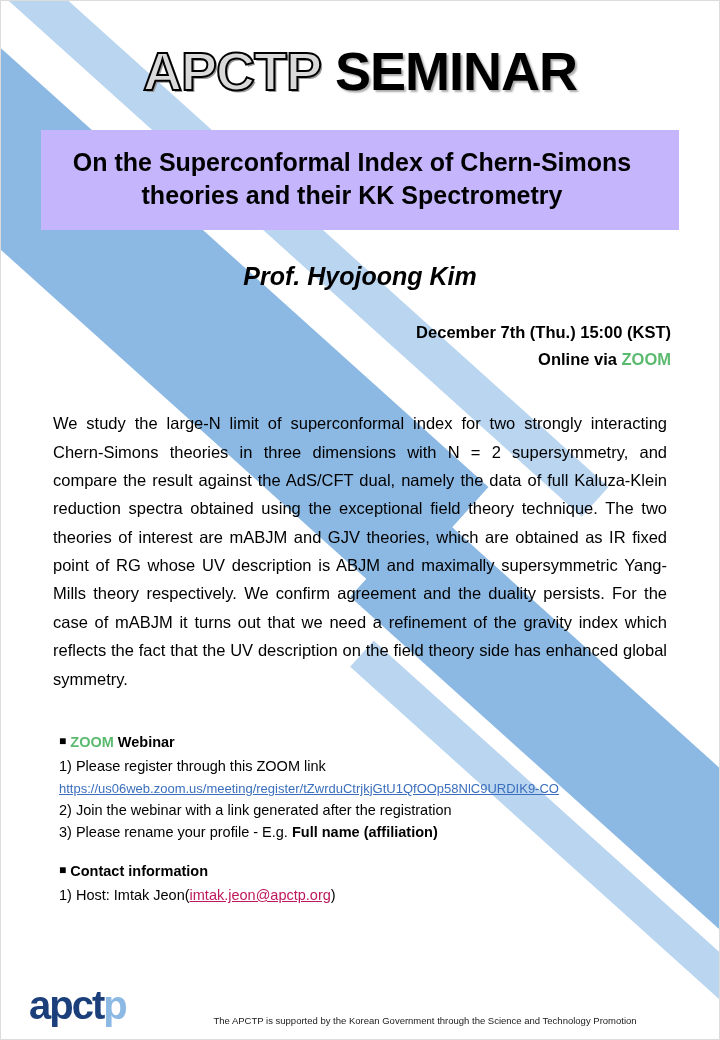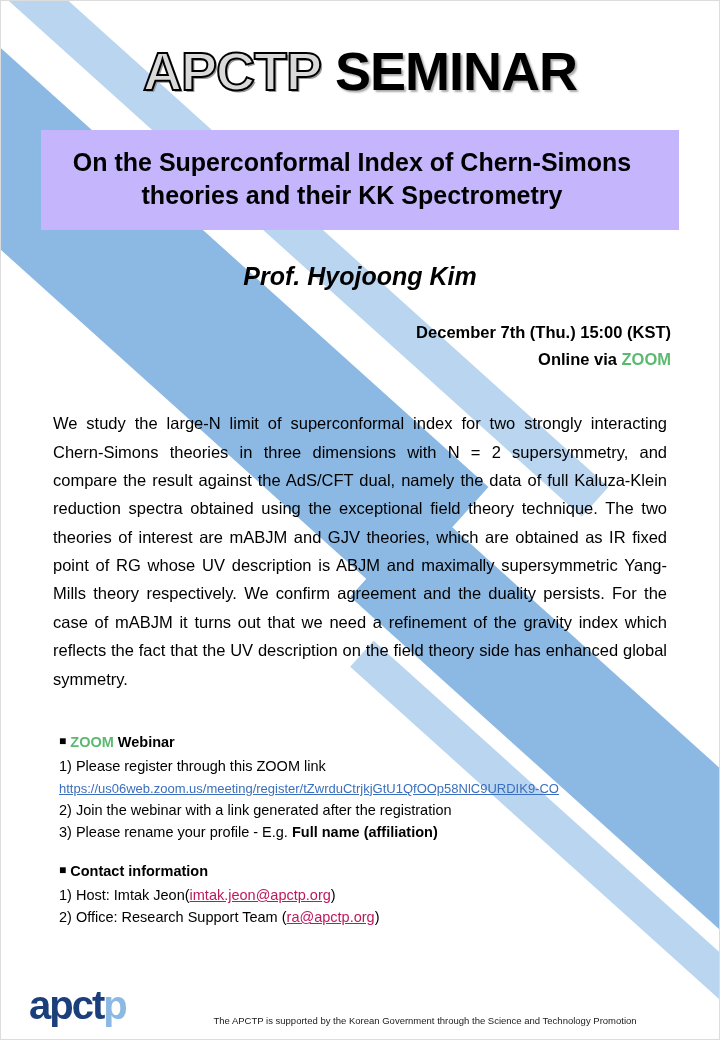--- a/index.html
+++ b/index.html
@@ -229,23 +229,20 @@
 
       <div class="block-gap"></div>
 
       <div class="info-heading">
         <span class="sq">■</span>
         <span>Contact information</span>
       </div>
       <div>
         <span>1) Host: Imtak Jeon(</span><a class="link" href="#">imtak.jeon@apctp.org</a><span>)</span>
       </div>
-      <div>
-        <span>2) Office: Research Support Team (</span><a class="link" href="#">ra@apctp.org</a><span>)</span>
-      </div>
     </div>
 
   </div>
 
   <div class="footer">
     <div class="logo">
       <span>apc</span><span>t</span><span class="p-tail">p</span>
     </div>
     <div class="footer-text">
       <div>The APCTP is supported by the Korean Government through the Science and Technology Promotion</div>

